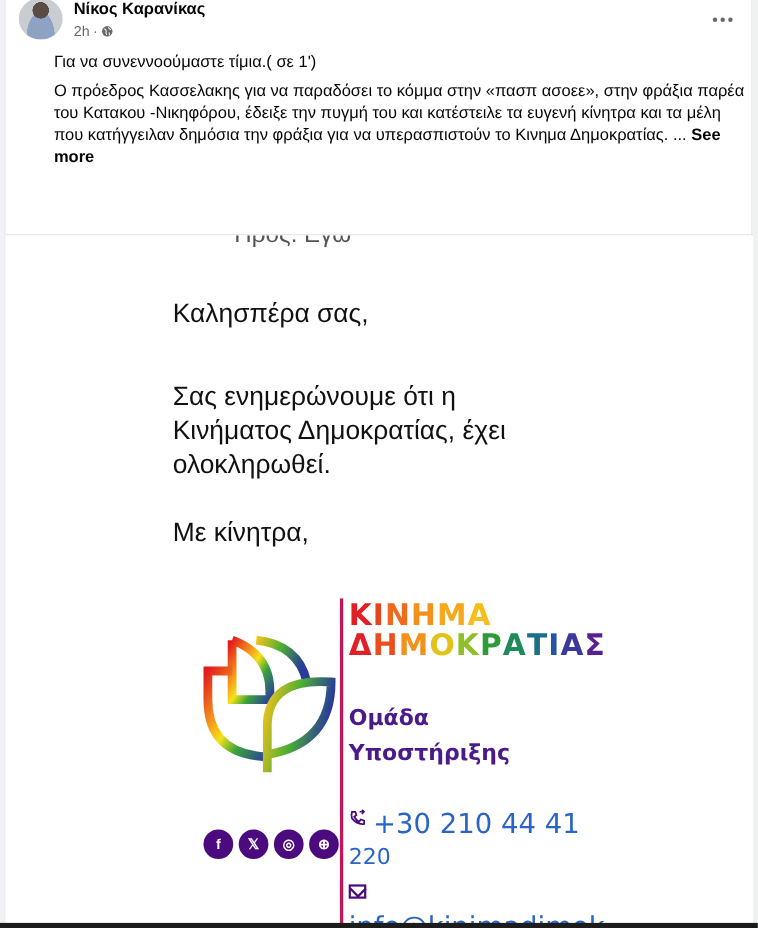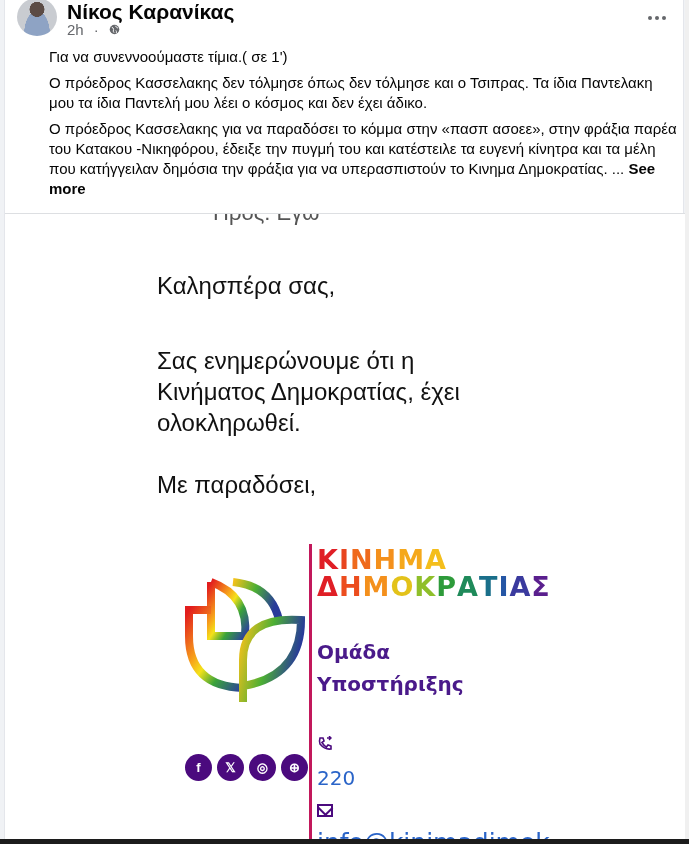--- a/index.html
+++ b/index.html
@@ -11,22 +11,22 @@
       background: #ffffff; border-left: 1px solid #e4e6eb; border-right: 1px solid #e4e6eb;
     }
     .header { position: absolute; left: 12px; top: 0; height: 42px; width: 660px; }
     .avatar {
       position: absolute; left: 0; top: 0; width: 40px; height: 38px; border-radius: 50%;
       background: radial-gradient(circle at 50% 30%, #5b4b45 0 22%, transparent 23%),
                   radial-gradient(ellipse at 50% 95%, #8ea3c4 0 45%, transparent 46%),
                   #c9ccd1;
       overflow: hidden; top: -2px;
     }
-    .author { position: absolute; left: 50px; top: 0; font-size: 21px; font-weight: bold; color: #050505; }
-    .meta { position: absolute; left: 50px; top: 21px; font-size: 15px; color: #65676b; display: flex; align-items: center; gap: 10px; }
+    .author { position: absolute; left: 50px; top: 0; font-size: 15px; font-weight: bold; color: #050505; }
+    .meta { position: absolute; left: 50px; top: 21px; font-size: 13px; color: #65676b; display: flex; align-items: center; gap: 3px; }
     .globe { display: inline-block; width: 11px; height: 11px; }
     .more-btn {
       position: absolute; right: 8px; top: 8px; width: 24px; height: 20px;
       display: flex; align-items: center; justify-content: center; gap: 3px; cursor: pointer;
     }
     .more-btn span { width: 4px; height: 4px; border-radius: 50%; background: #65676b; display: block; }
 
     .post-text { position: absolute; left: 12px; top: 47px; width: 660px; font-size: 15px; line-height: 20px; color: #050505; }
     .post-text p { margin-bottom: 6px; margin-left: 32px; }
     .see-more { font-weight: bold; cursor: pointer; }
@@ -79,36 +79,35 @@
     </div>
     <div class="more-btn">
       <span></span>
         <span></span>
         <span></span>
     </div>
   </div>
 
   <div class="post-text">
     <p>Για να συνεννοούμαστε τίμια.( σε 1')</p>
-    <p>Ο πρόεδρος Κασσελακης δεν τόλμησε όπως δεν τόλμησε και ο Τσιπρας. Τα ίδια Παντελακη μου τα ίδια Παντελή μου λέει ο κόσμος και δεν έχει άδικο.</p>
     <p><span>Ο πρόεδρος Κασσελακης για να παραδόσει το κόμμα στην «πασπ ασοεε», στην φράξια παρέα του Κατακου -Νικηφόρου, έδειξε την πυγμή του και κατέστειλε τα ευγενή κίνητρα και τα μέλη που κατήγγειλαν δημόσια την φράξια για να υπερασπιστούν το Κινημα Δημοκρατίας. ...</span> <span class="see-more">See more</span></p>
   </div>
 
   <div class="divider"></div>
 
   <div class="image-area">
     <div class="cut-text">Προς: Εγώ</div>
 
     <div class="email-body">
       <div class="greeting">Καλησπέρα σας,</div>
       <div>Σας ενημερώνουμε ότι η</div>
       <div>Κινήματος Δημοκρατίας, έχει</div>
       <div>ολοκληρωθεί.</div>
       <div class="gap"></div>
-      <div>Με παραδόσει,</div>
+      <div>Με κίνητρα,</div>
     </div>
 
     <svg class="logo" viewBox="0 0 124 130">
       <defs>
         <linearGradient id="g1" x1="0" y1="0" x2="1" y2="1">
           <stop offset="0" stop-color="#e21d1d"></stop>
           <stop offset="0.35" stop-color="#f7a21b"></stop>
           <stop offset="0.5" stop-color="#f4e21a"></stop>
           <stop offset="0.7" stop-color="#3aa33a"></stop>
           <stop offset="1" stop-color="#2b3f9e"></stop>
@@ -141,20 +140,21 @@
       <div class="social">f</div>
       <div class="social">𝕏</div>
       <div class="social">◎</div>
       <div class="social">⊕</div>
     </div>
 
     <svg class="phone-icon" viewBox="0 0 16 16">
       <path d="M3 2 L6 2 L7 5 L5 6.5 Q7 10 9.5 11 L11 9 L14 10 L14 13 Q8 14 3 8 Q2 5 3 2Z" fill="none" stroke="#4b0a7e" stroke-width="1.6"></path>
       <path d="M10 2 L14 2 M12 0 L14 2 L12 4" fill="none" stroke="#4b0a7e" stroke-width="1.4"></path>
     </svg>
+    <div class="phone">+30 210 44 41</div>
     <div class="phone2">220</div>
     <div class="mail-icon"></div>
     <div class="email-cut">info@kinimadimok</div>
   </div>
 </div>
 
 <div class="scrollbar"></div>
 <div class="bottom-bar"></div>
 
 </body></html>

